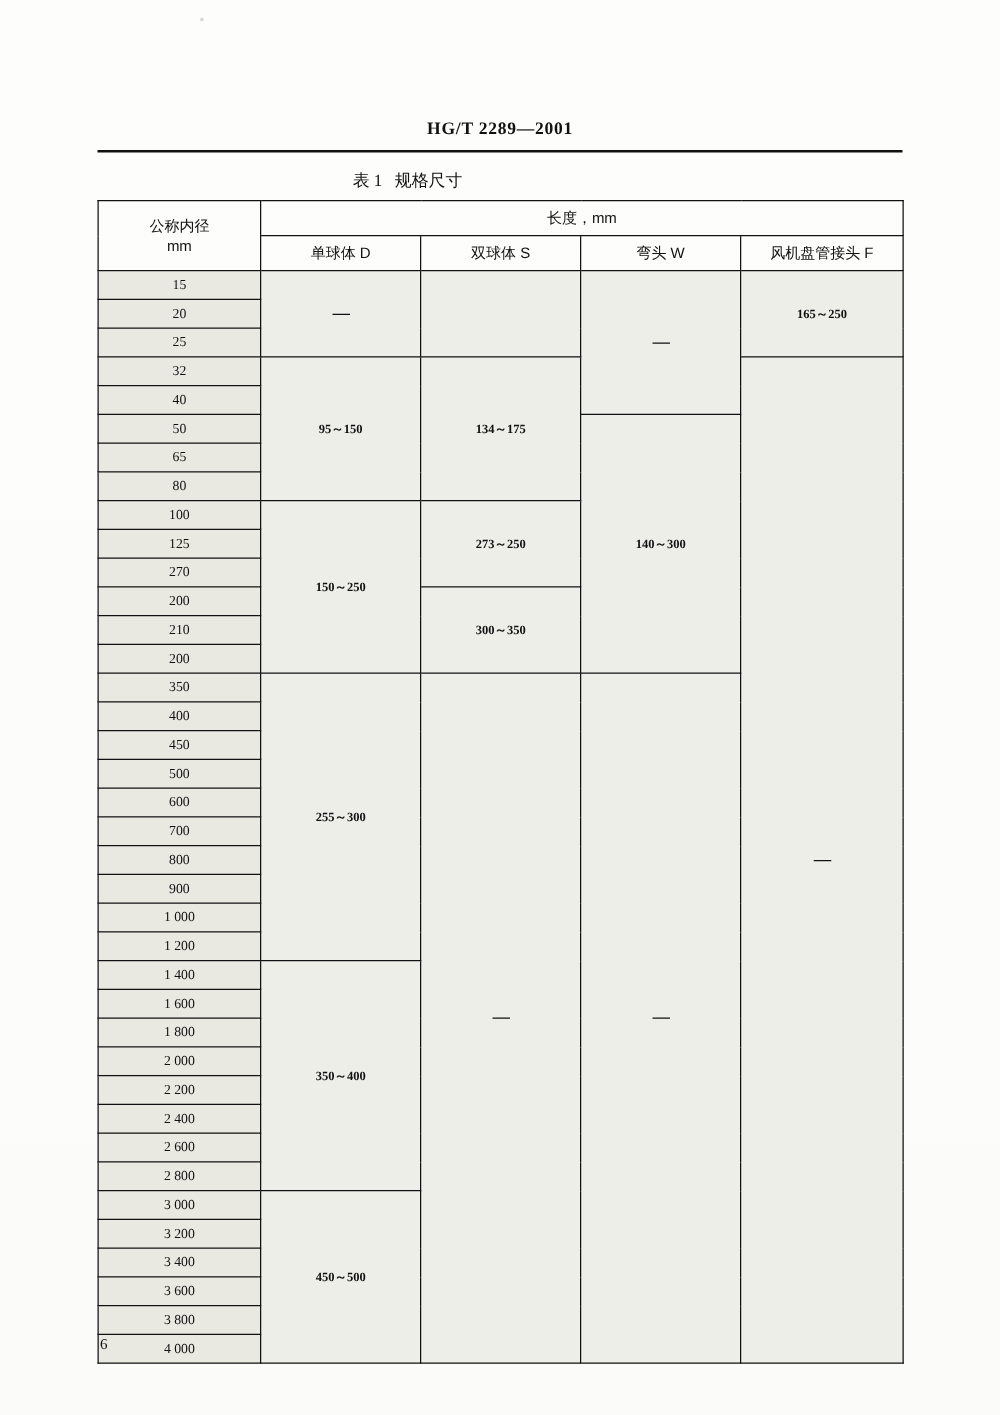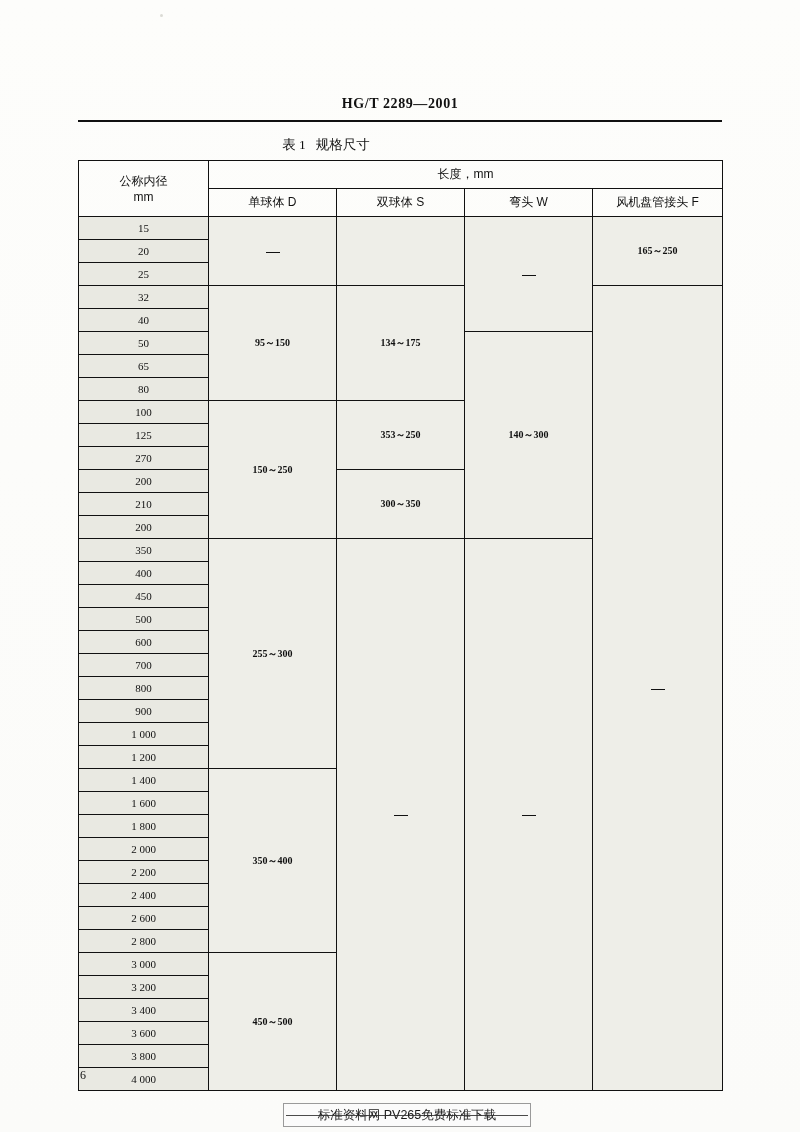--- a/index.html
+++ b/index.html
@@ -235,21 +235,21 @@
           </tr>
           <tr>
             <td class="dn">65</td>
           </tr>
           <tr>
             <td class="dn">80</td>
           </tr>
           <tr>
             <td class="dn">100</td>
             <td class="val" rowspan="6">150～250</td>
-            <td class="val" rowspan="3">353～250</td>
+            <td class="val" rowspan="3">273～250</td>
           </tr>
           <tr>
             <td class="dn">125</td>
           </tr>
           <tr>
             <td class="dn">270</td>
           </tr>
           <tr>
             <td class="dn">200</td>
             <td class="val" rowspan="3">300～350</td>
@@ -336,17 +336,13 @@
           </tr>
           <tr>
             <td class="dn">4 000</td>
           </tr>
         </tbody>
     </table>
   </div>
 
   <div class="page-num">6</div>
 
-  <div class="footer-bar">
-    <div class="ftxt">标准资料网 PV265免费标准下载</div>
-    <div class="footer-strike"></div>
-  </div>
 </div>
 
 </body></html>

